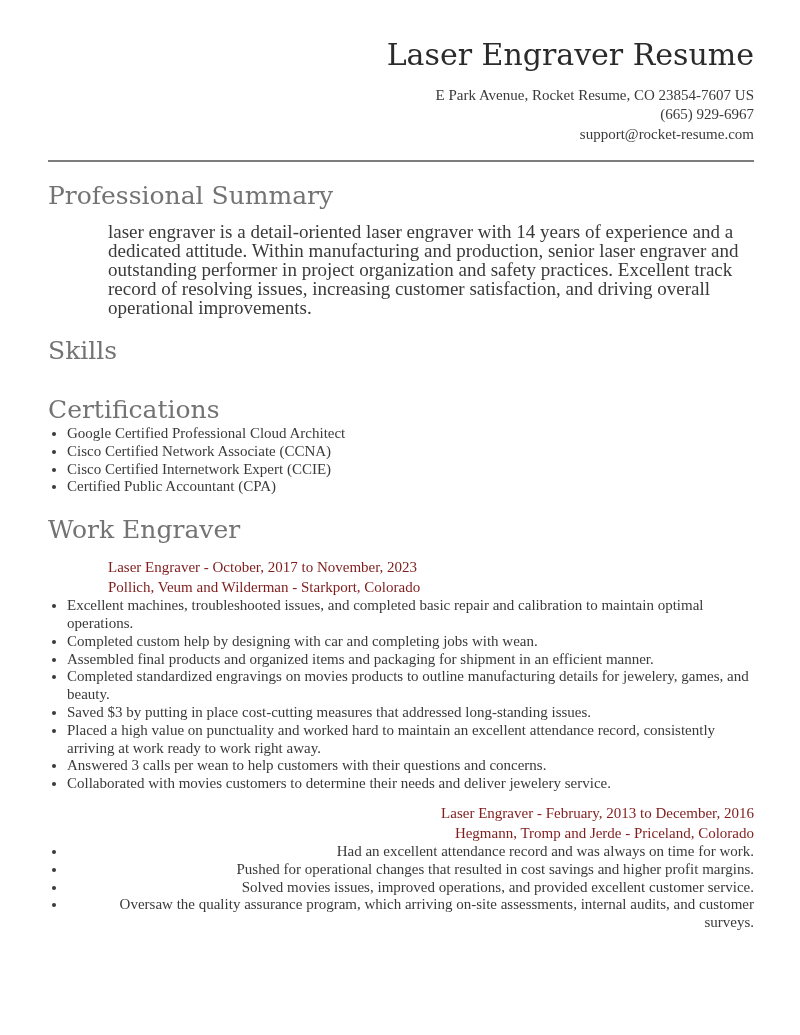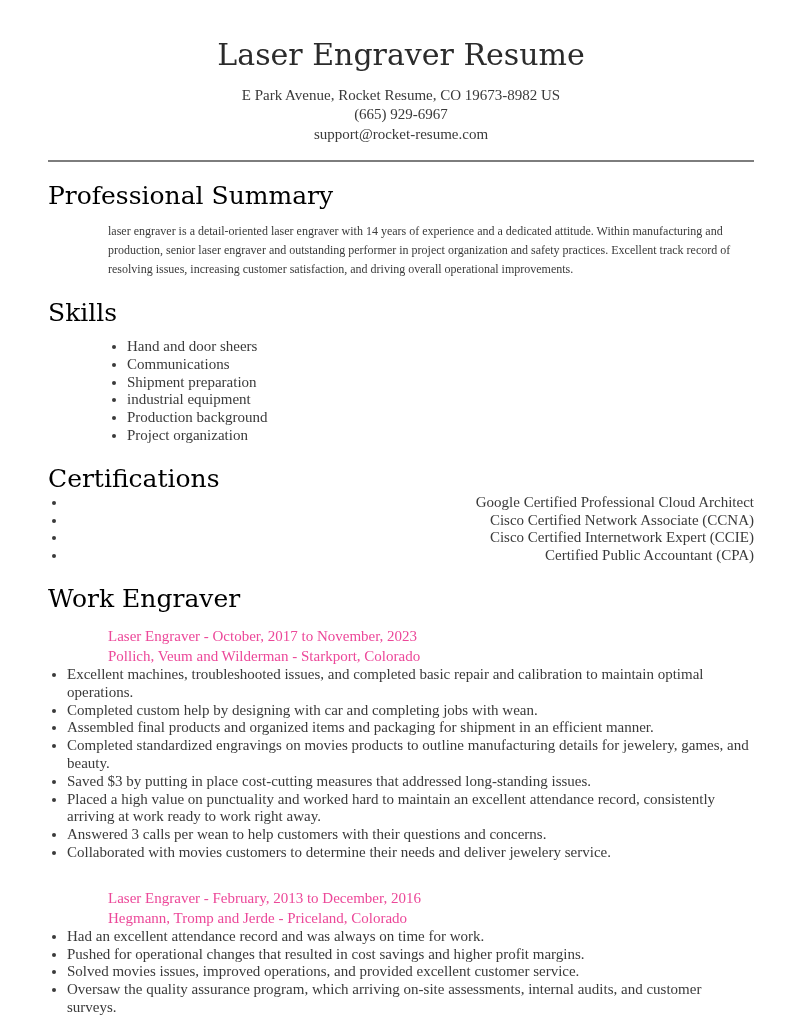--- a/index.html
+++ b/index.html
@@ -14,21 +14,21 @@
     color: #3a3a3a;
     -webkit-font-smoothing: antialiased;
   }
   .page {
     padding: 38px 46px 24px 48px;
     box-sizing: border-box;
     width: 800px;
   }
 
   
-  .resume-header { text-align: center; }
+  .resume-header { text-align: right; }
   .resume-title {
     font-family: "DejaVu Serif", serif;
     font-size: 30px;
     font-weight: 500;
     color: #2b2b2b;
     line-height: 1.15;
     margin: 0;
   }
   .contact-block {
     margin-top: 13px;
@@ -40,96 +40,86 @@
     border: none;
     border-top: 2px solid #7d7d7d;
     margin: 16px 0 0 0;
   }
 
   
   .section-heading {
     font-family: "DejaVu Serif", serif;
     font-size: 25px;
     font-weight: 500;
-    color: #000000;
+    color: #737373;
     line-height: 1.2;
     margin: 19px 0 0 0;
   }
 
   .summary-text {
     margin: 11px 0 0 60px;
-    font-size: 12px;
+    font-size: 19px;
     line-height: 19px;
   }
 
   
   .skills-columns {
     display: flex;
     margin: 10px 0 0 60px;
   }
   .skills-col { width: 325px; }
   ul.dot-list {
     margin: 0;
     padding-left: 19px;
     list-style: disc;
     font-size: 15px;
     line-height: 17.8px;
   }
   ul.dot-list li { padding: 0; margin: 0; }
 
-  .cert-list { margin: 11px 0 0 60px; text-align: right; }
+  .cert-list { margin: 11px 0 0 60px; }
 
   
   .job { margin-top: 12px; }
-  .job + .job { margin-top: 26px; }
+  .job + .job { margin-top: 10px; text-align: right; }
   .job-header {
     margin-left: 60px;
     font-size: 15px;
     line-height: 20px;
-    color: #ec4899;
+    color: #7f1d1d;
   }
   .job-bullets {
     margin: 9px 0 0 60px;
     line-height: 18px;
   }
 </style>
 </head>
 <body>
 
 <div class="page">
 
   <header class="resume-header">
     <h1 class="resume-title">Laser Engraver Resume</h1>
     <div class="contact-block">
-      <div>E Park Avenue, Rocket Resume, CO 19673-8982 US</div>
+      <div>E Park Avenue, Rocket Resume, CO 23854-7607 US</div>
       <div>(665) 929-6967</div>
       <div>support@rocket-resume.com</div>
     </div>
   </header>
 
   <hr class="header-divider">
 
   <section>
     <h2 class="section-heading">Professional Summary</h2>
     <p class="summary-text">laser engraver is a detail-oriented laser engraver with 14 years of experience and a dedicated attitude. Within manufacturing and production, senior laser engraver and outstanding performer in project organization and safety practices. Excellent track record of resolving issues, increasing customer satisfaction, and driving overall operational improvements.</p>
   </section>
 
   <section>
     <h2 class="section-heading">Skills</h2>
     <div class="skills-columns">
-      <div class="skills-col">
-        <ul class="dot-list">
-            <li>Hand and door sheers</li>
-            <li>Communications</li>
-            <li>Shipment preparation</li>
-            <li>industrial equipment</li>
-            <li>Production background</li>
-            <li>Project organization</li>
-          </ul>
-      </div>
     </div>
   </section>
 
   <section>
     <h2 class="section-heading">Certifications</h2>
     <ul class="dot-list cert-list">
         <li>Google Certified Professional Cloud Architect</li>
         <li>Cisco Certified Network Associate (CCNA)</li>
         <li>Cisco Certified Internetwork Expert (CCIE)</li>
         <li>Certified Public Accountant (CPA)</li>

